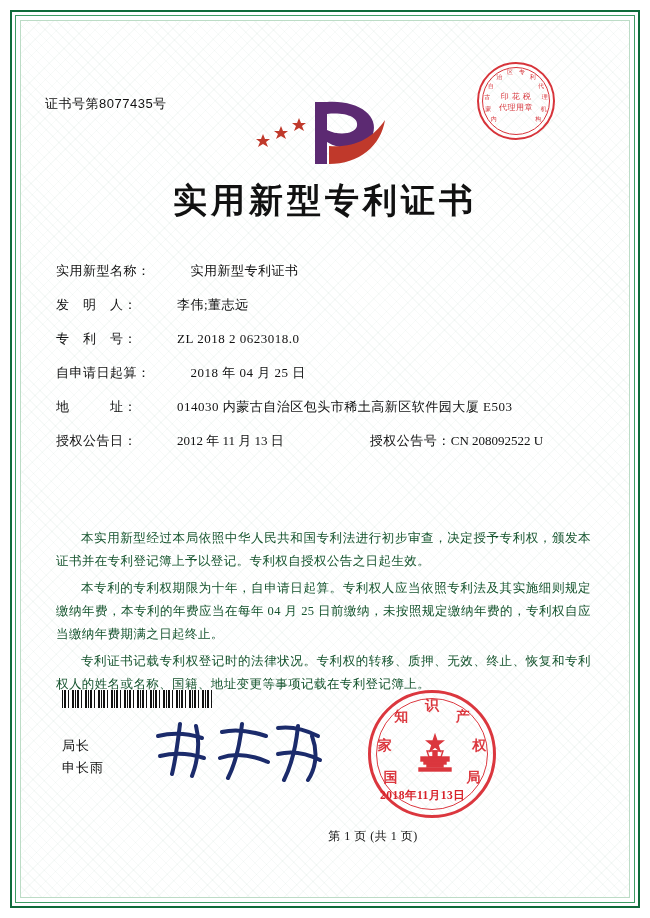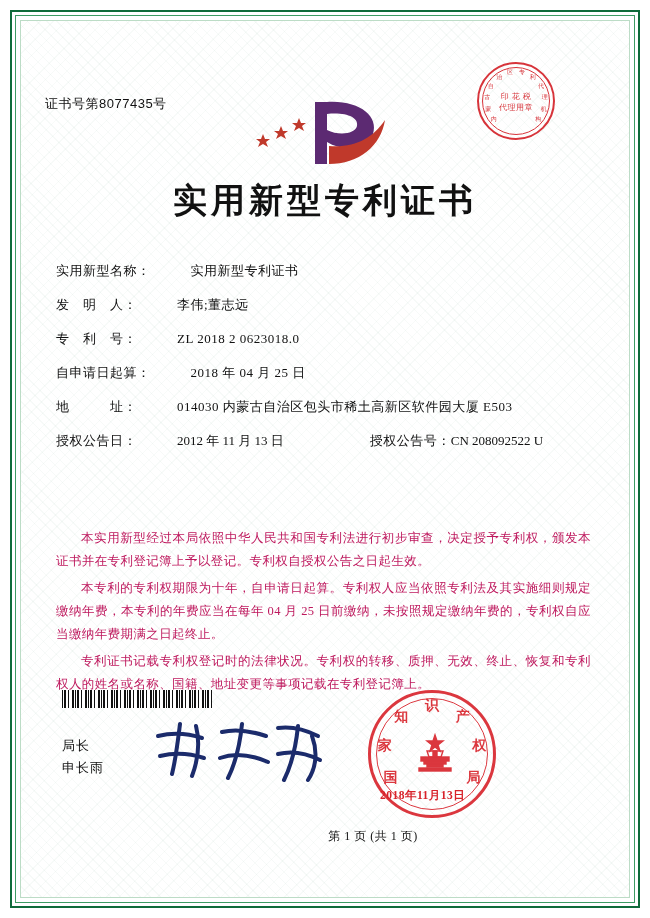--- a/index.html
+++ b/index.html
@@ -171,21 +171,21 @@
     margin-left: 46px;
   }
 
   .paragraphs {
     position: absolute;
     left: 56px;
     top: 527px;
     width: 535px;
     font-family: "Liberation Serif", serif;
     font-size: 12.5px;
-    color: #be185d;
+    color: #14532d;
     line-height: 23px;
     text-align: justify;
   }
   .paragraphs p {
     margin: 0 0 4px 0;
     text-indent: 25px;
     letter-spacing: 0.4px;
   }
 
   

